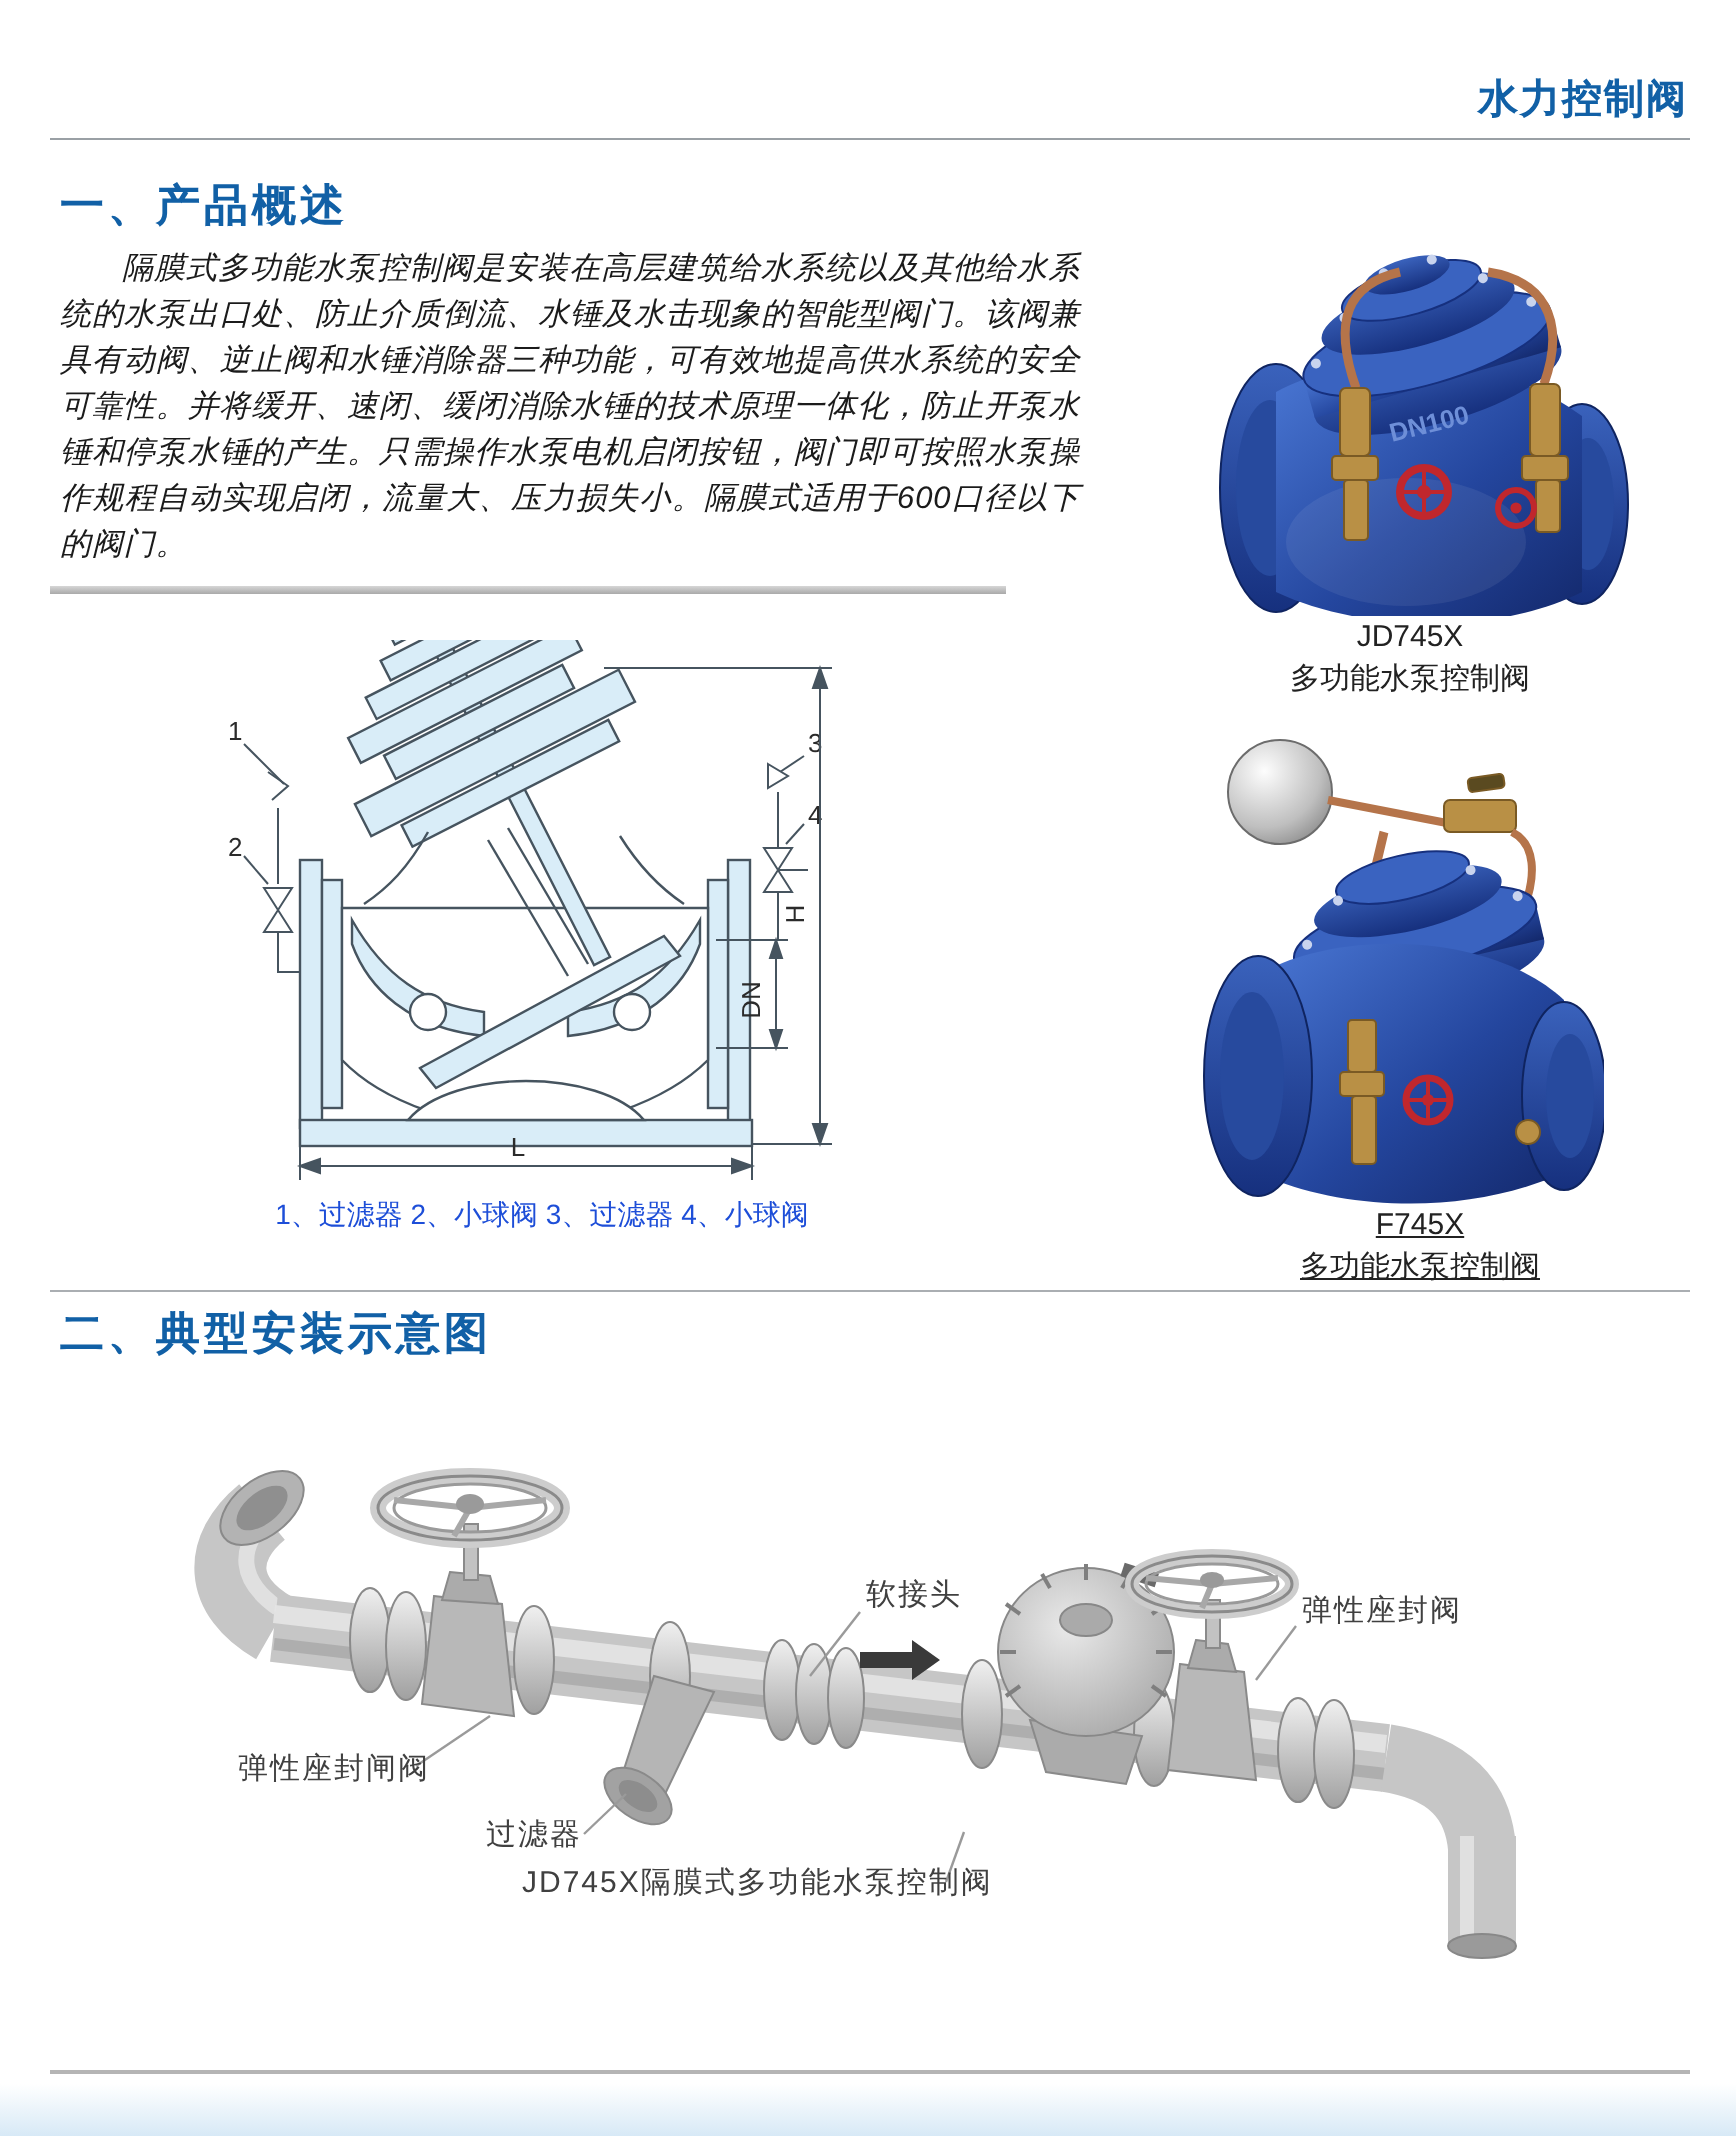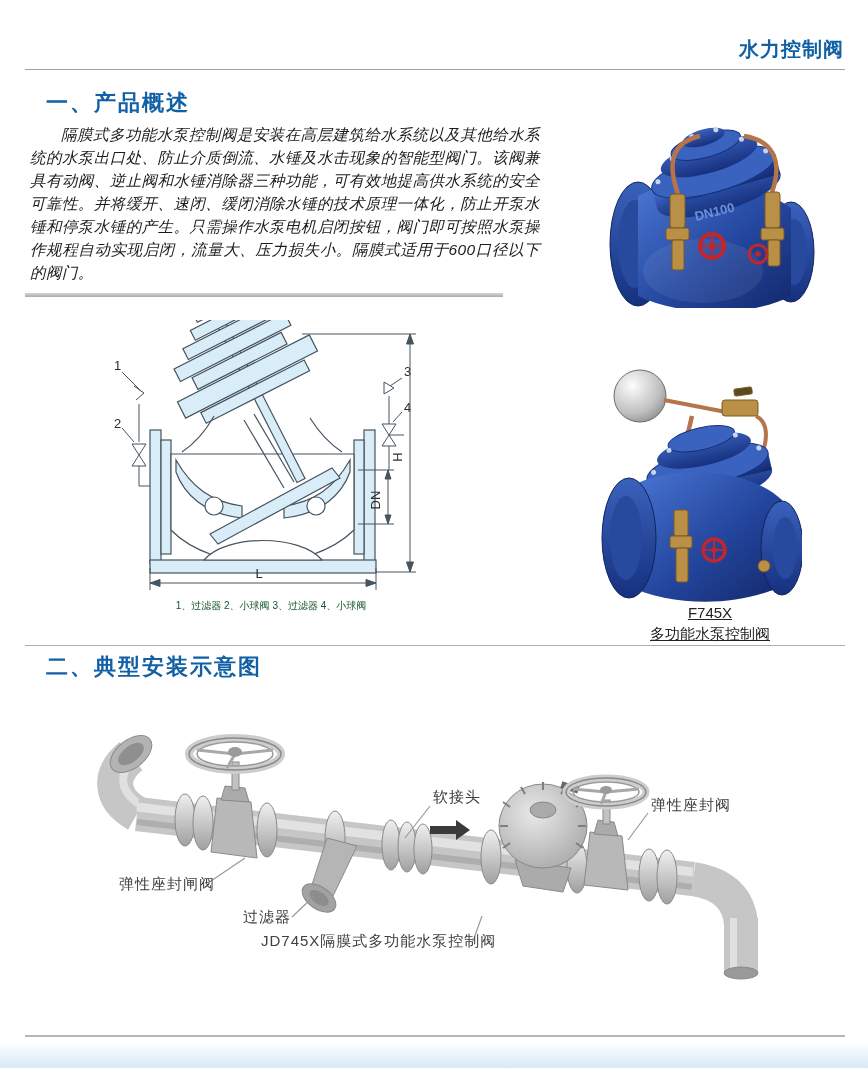--- a/index.html
+++ b/index.html
@@ -2,30 +2,30 @@
 <html><head>
 <meta charset="utf-8">
 <style>
   html,body{margin:0;padding:0;background:#ffffff;}
   #page{position:relative;width:868px;height:1068px;background:#ffffff;overflow:hidden;
         font-family:"Liberation Sans","DejaVu Sans",sans-serif;}
   .abs{position:absolute;}
   .blue{color:#1160a6;}
   #header-title{top:36px;right:24px;font-size:20px;font-weight:bold;letter-spacing:1px;}
   #header-line{top:69px;left:25px;width:820px;height:1px;background:#9aa0a5;}
-  .section-title{left:30px;font-size:22px;font-weight:bold;letter-spacing:2px;margin-left:16px;}
+  .section-title{left:30px;font-size:22px;font-weight:bold;letter-spacing:2px;}
   #s1-title{top:88px;}
   #s2-title{top:652px;font-family:Liberation Serif, serif;}
   #overview-text{top:123px;left:30px;width:510px;font-size:15.5px;line-height:23px;
         color:#1b1b1b;text-align:justify;text-indent:2em;letter-spacing:0.4px;font-style:italic;}
   #divider1{top:293px;left:25px;width:478px;height:4px;
         background:linear-gradient(180deg,#d6d6d6,#a9a9a9);}
   #divider2{top:645px;left:25px;width:820px;height:1px;background:#aaaeb2;}
   #drawing{top:320px;left:92px;}
-  #drawing-caption{top:599px;left:85px;width:372px;text-align:center;font-size:10px;color:#14532d;}
+  #drawing-caption{top:599px;left:85px;width:372px;text-align:center;font-size:14px;color:#1d4ed8;}
   #photo1{top:96px;left:608px;}
   #photo2{top:360px;left:596px;}
   .photo-caption{width:230px;text-align:center;font-size:15px;line-height:21px;color:#222;}
   #photo1-caption{top:308px;left:590px;}
   #photo2-caption{top:602px;left:595px;text-decoration:underline;}
   #install{top:690px;left:45px;}
   #bottom-line{top:1035px;left:25px;width:820px;height:2px;background:#b5b5b5;}
   #footer-band{left:0;bottom:0;width:868px;height:26px;
         background:linear-gradient(180deg,rgba(217,234,246,0),#d7e9f6);}
   svg text{font-family:"Liberation Sans","DejaVu Sans",sans-serif;}
@@ -176,20 +176,24 @@
         <circle cx="104" cy="150" r="12" stroke-width="4"></circle>
         <line x1="104" y1="139" x2="104" y2="161" stroke-width="2"></line>
         <line x1="93" y1="150" x2="115" y2="150" stroke-width="2"></line>
         <circle cx="104" cy="150" r="3.5" fill="#c0272d" stroke="none"></circle>
         <circle cx="150" cy="158" r="9" stroke-width="3"></circle>
         <circle cx="150" cy="158" r="2.8" fill="#c0272d" stroke="none"></circle>
       </g>
       <text x="88" y="125" transform="rotate(-14 88 125)" font-size="13" font-weight="bold" fill="#6e8fd8">DN100</text>
     </g>
   </svg>
+  <div id="photo1-caption" class="abs photo-caption">
+    <div>JD745X</div>
+    <div>多功能水泵控制阀</div>
+  </div>
 
   <svg id="photo2" class="abs" width="206" height="242" viewBox="0 0 206 242">
     <defs>
       <radialGradient id="gs" cx="0.35" cy="0.3" r="0.9">
         <stop offset="0" stop-color="#fdfdfd"></stop>
           <stop offset="0.6" stop-color="#bfbfbf"></stop>
           <stop offset="1" stop-color="#787878"></stop>
       </radialGradient>
     </defs>
     <g>

